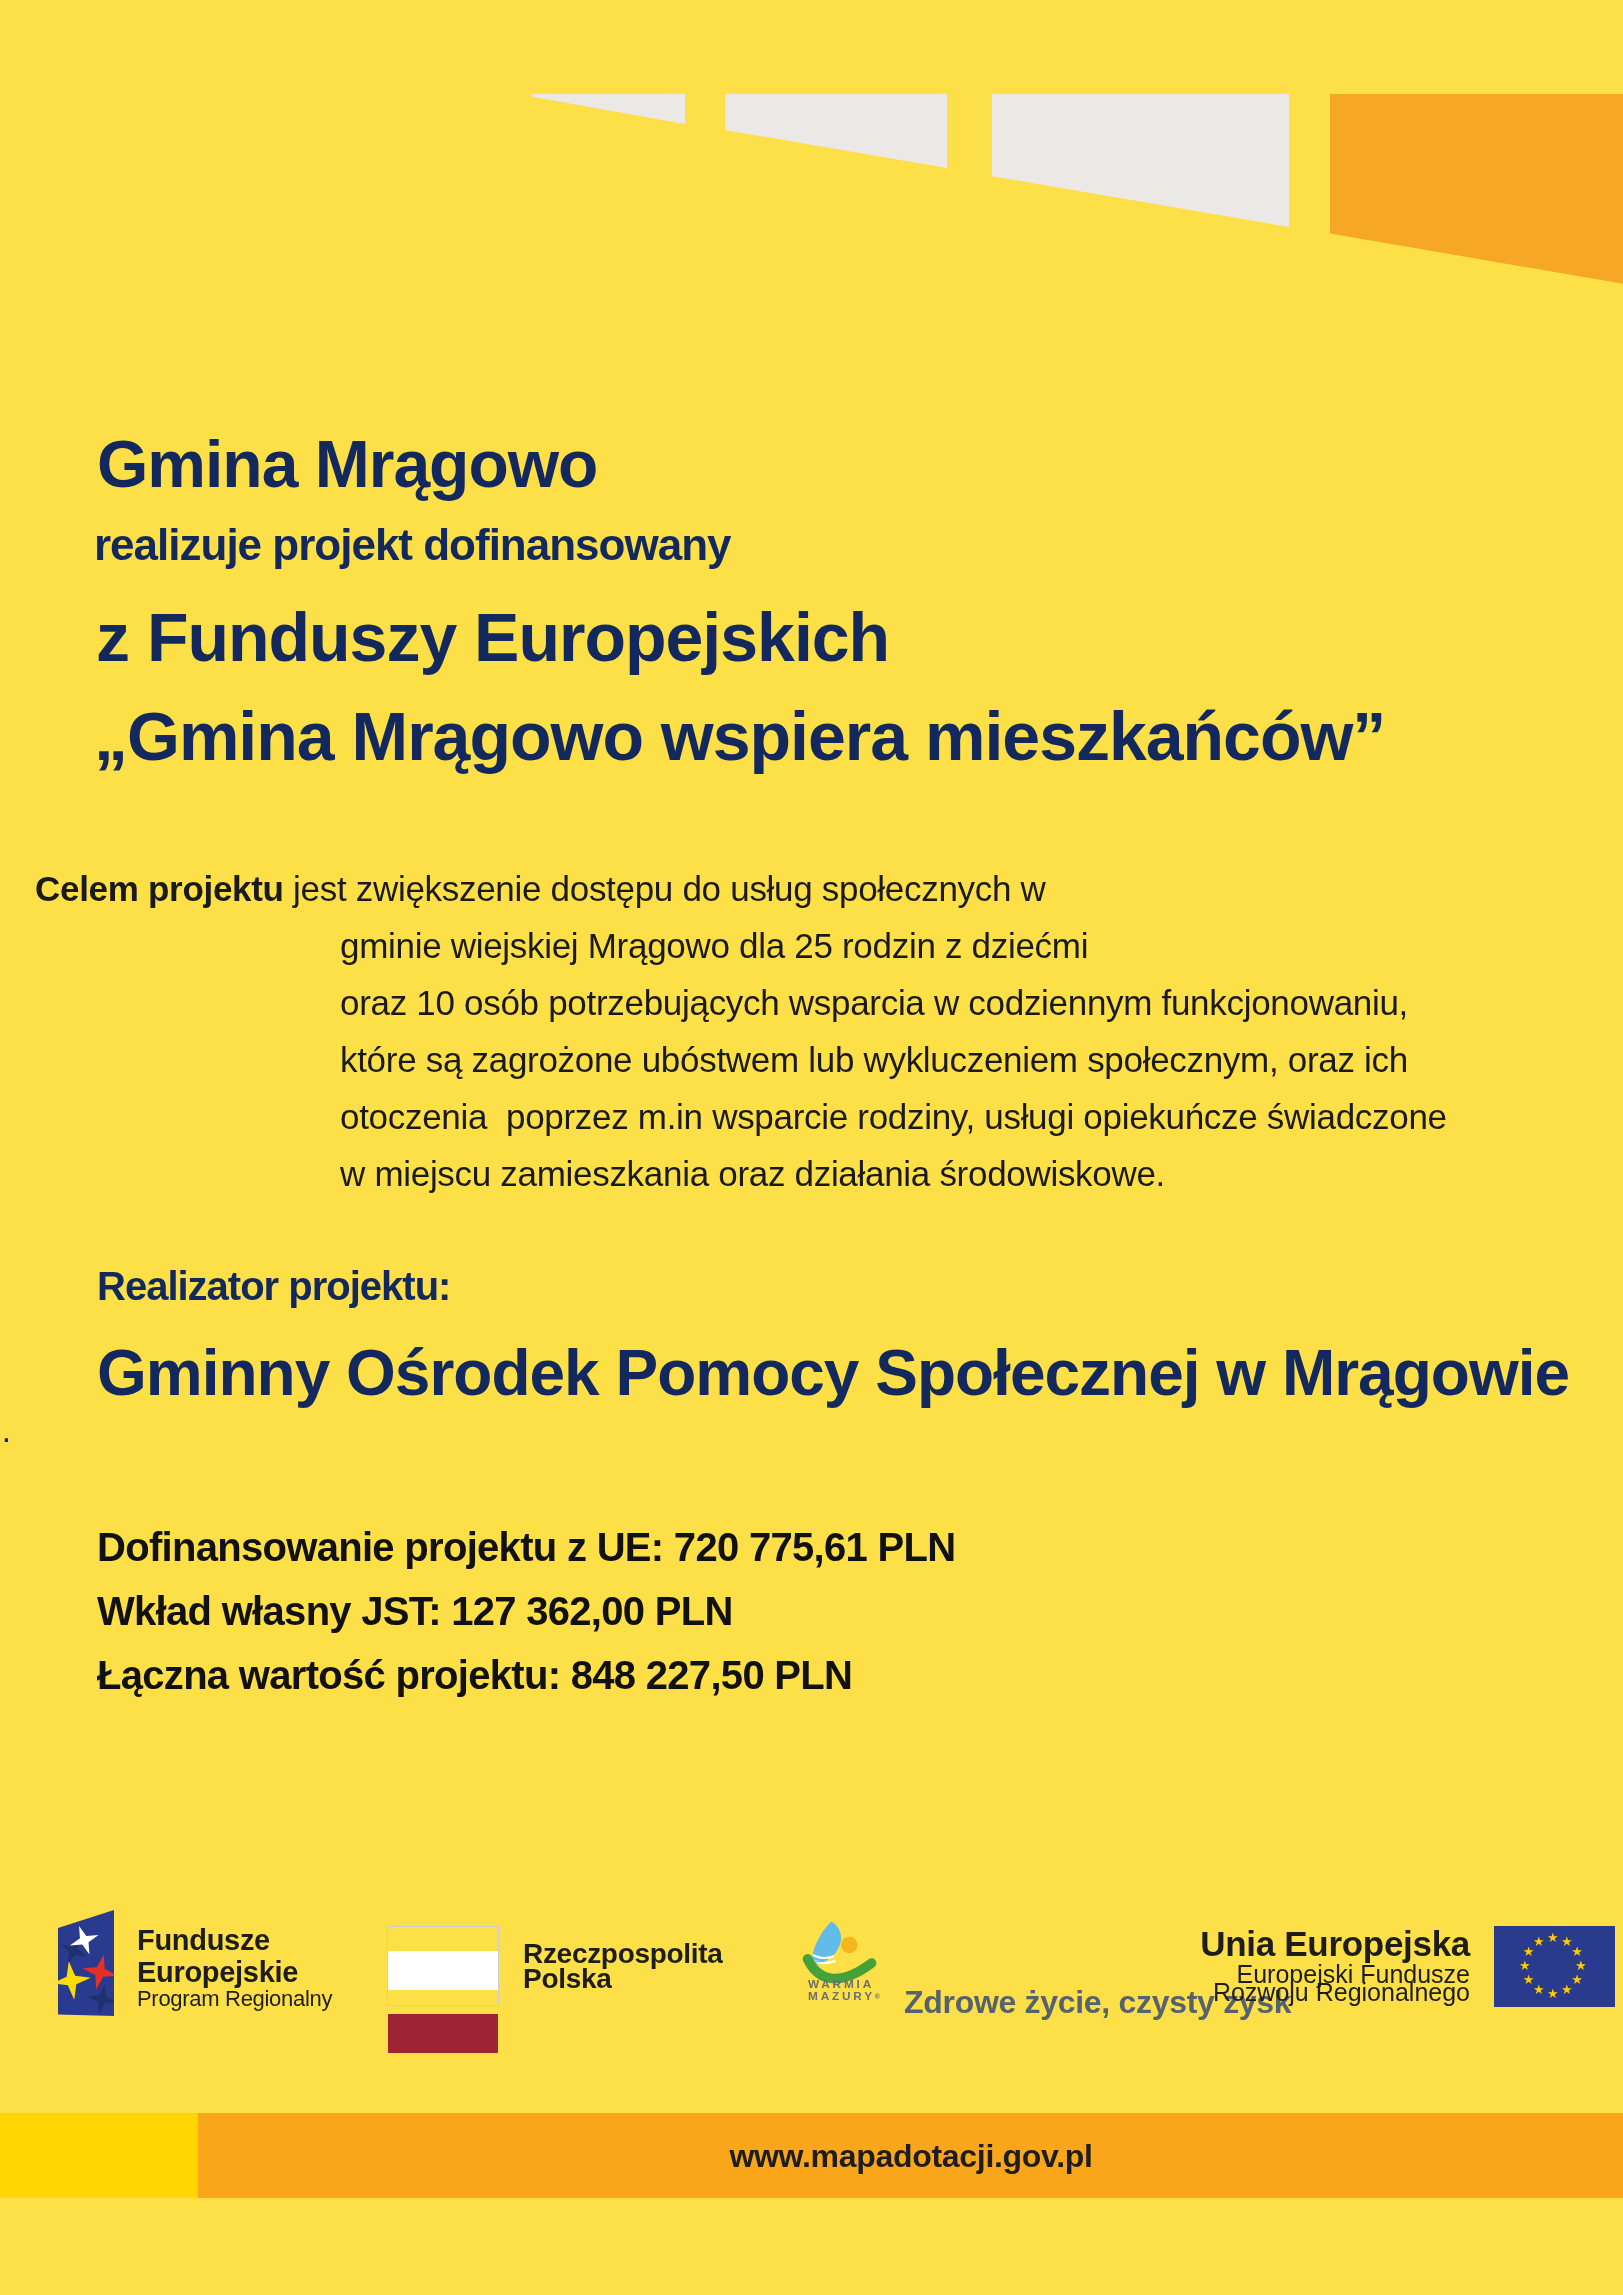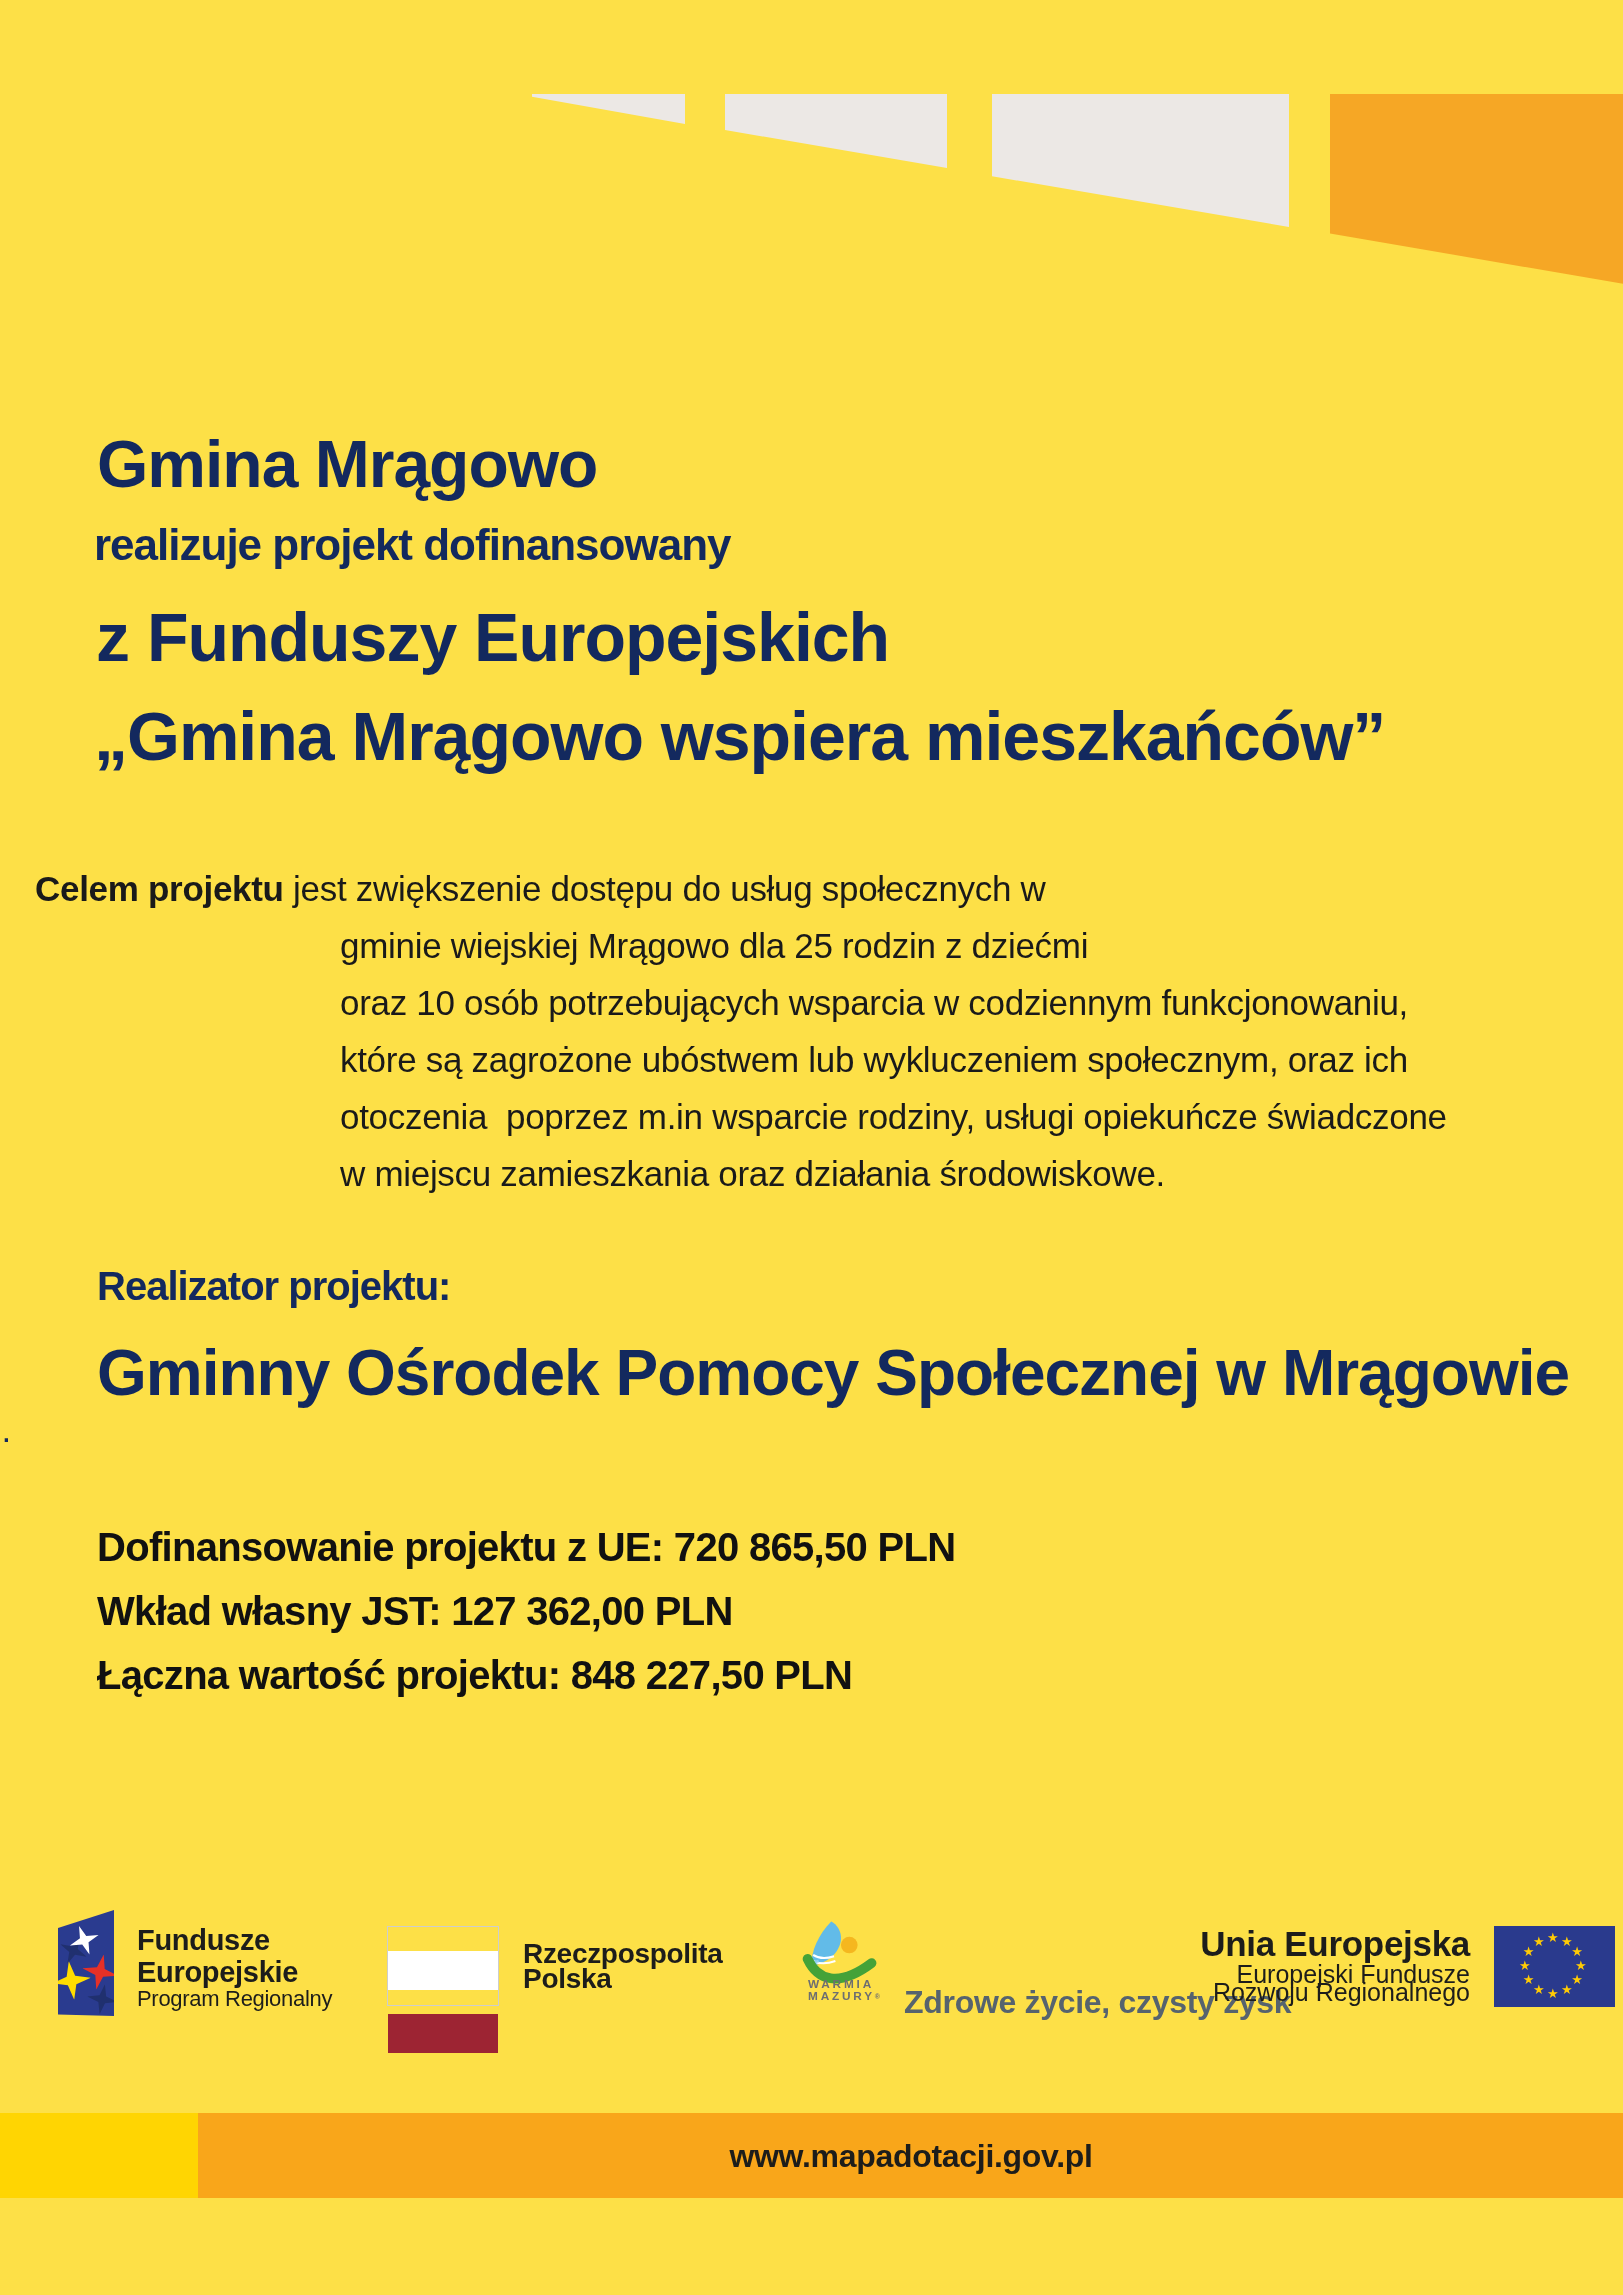--- a/index.html
+++ b/index.html
@@ -106,21 +106,21 @@
   <div class="abs body-line b2">gminie wiejskiej Mrągowo dla 25 rodzin z dziećmi</div>
   <div class="abs body-line b3">oraz 10 osób potrzebujących wsparcia w codziennym funkcjonowaniu,</div>
   <div class="abs body-line b4">które są zagrożone ubóstwem lub wykluczeniem społecznym, oraz ich</div>
   <div class="abs body-line b5">otoczenia  poprzez m.in wsparcie rodziny, usługi opiekuńcze świadczone</div>
   <div class="abs body-line b6">w miejscu zamieszkania oraz działania środowiskowe.</div>
 
   <div class="abs navy h-big r1">Realizator projektu:</div>
   <div class="abs navy h-big r2">Gminny Ośrodek Pomocy Społecznej w Mrągowie</div>
   <div class="abs navy stray-dot">.</div>
 
-  <div class="abs fund f1">Dofinansowanie projektu z UE: 720 865,50 PLN</div>
+  <div class="abs fund f1">Dofinansowanie projektu z UE: 720 775,61 PLN</div>
   <div class="abs fund f2">Wkład własny JST: 127 362,00 PLN</div>
   <div class="abs fund f3">Łączna wartość projektu: 848 227,50 PLN</div>
 
   <div class="abs fe-flag">
     <div class="fstar fst-dark1"></div>
     <div class="fstar fst-dark2"></div>
     <div class="fstar fst-white"></div>
     <div class="fstar fst-red"></div>
     <div class="fstar fst-yellow"></div>
   </div>

